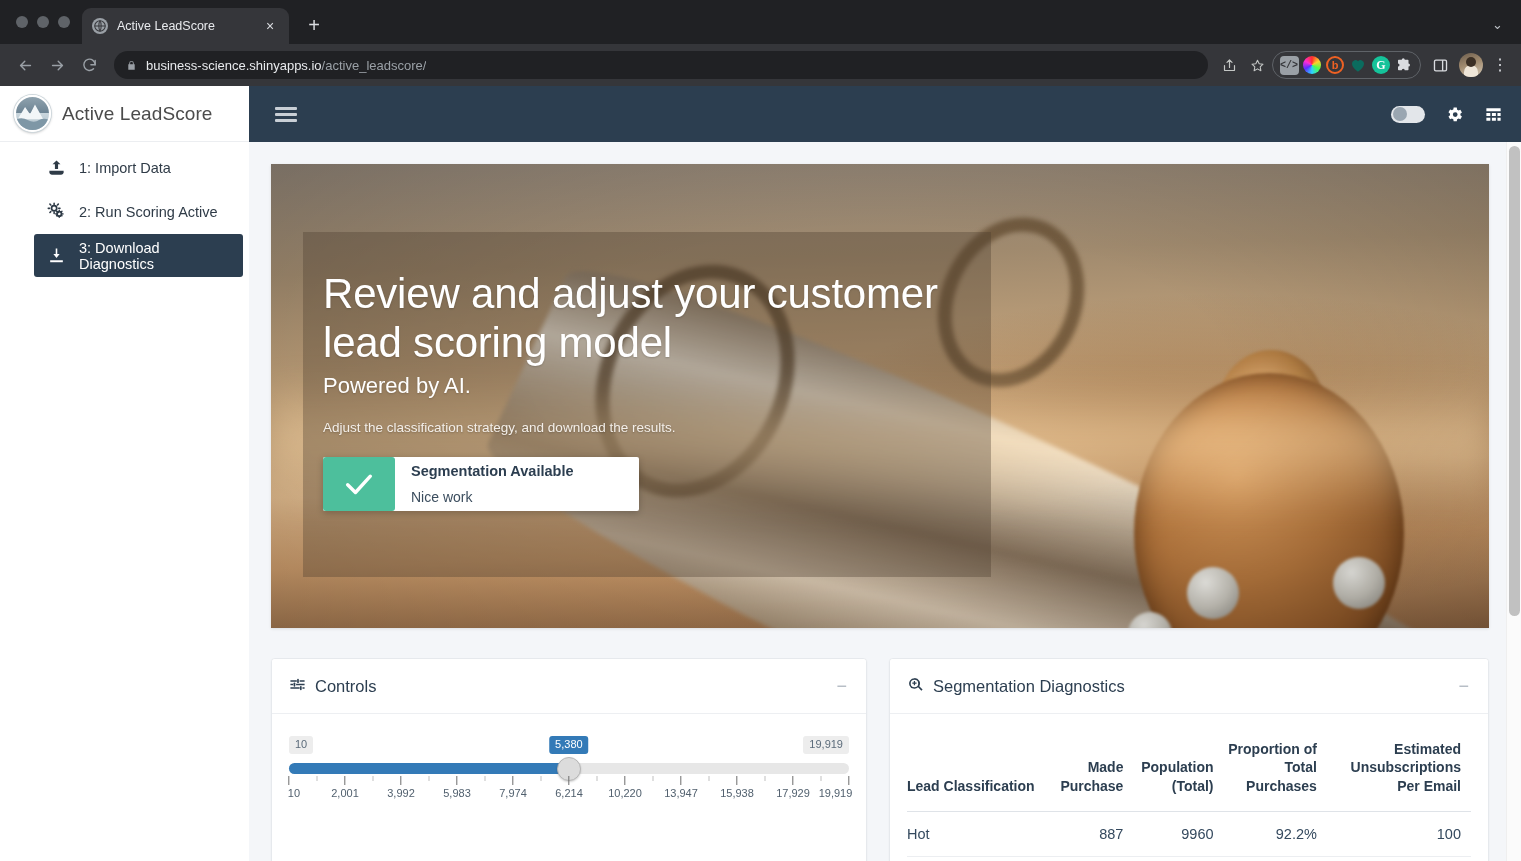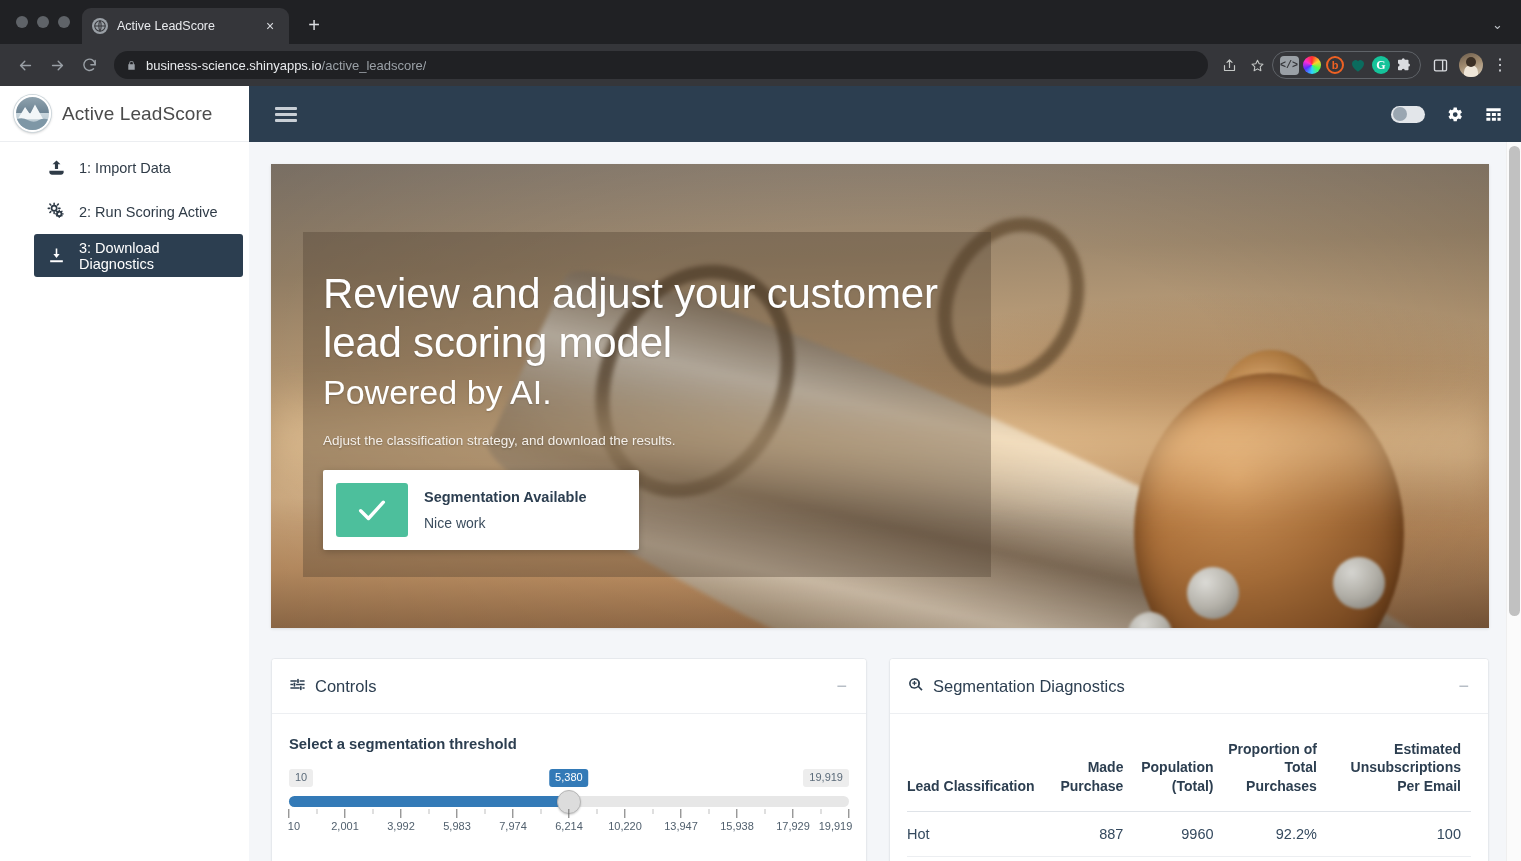--- a/index.html
+++ b/index.html
@@ -203,29 +203,29 @@
   .hero-overlay {
     position: absolute; left: 32px; top: 68px; width: 688px; height: 345px;
     background: rgba(72,58,44,.34);
     padding: 38px 36px 0 20px;
   }
   .hero-h1 {
     color: #ffffff; font-size: 42px; line-height: 1.16; font-weight: 400;
     letter-spacing: -.2px; text-shadow: 0 1px 2px rgba(0,0,0,.18);
   }
   .hero-h2 {
-    color: #ffffff; font-size: 34px; font-weight: 400; margin-top: 6px;
+    color: #ffffff; font-size: 22px; font-weight: 400; margin-top: 6px;
     text-shadow: 0 1px 2px rgba(0,0,0,.18);
   }
   .hero-sub { color: #f4efe9; font-size: 13.5px; margin-top: 21px; text-shadow: 0 1px 2px rgba(0,0,0,.25); }
 
   .status-card {
     margin-top: 22px; width: 316px; background: #ffffff; border-radius: 2px;
     box-shadow: 0 2px 7px rgba(0,0,0,.22);
-    display: flex; align-items: stretch; padding: 13px; gap: 16px;
+    display: flex; align-items: stretch; gap: 16px;
   }
   .status-icon {
     width: 72px; flex: 0 0 72px; background: #4dbf9c; border-radius: 3px;
     display: flex; align-items: center; justify-content: center;
   }
   .status-icon svg { width: 34px; height: 34px; stroke: #ffffff; stroke-width: 2.4; fill: none; }
   .status-body { display: flex; flex-direction: column; justify-content: center; gap: 10px; padding: 6px 0; }
   .status-title { font-size: 14.5px; font-weight: 700; color: #2c3e50; }
   .status-text { font-size: 14px; color: #3b4d5e; }
 
@@ -528,21 +528,20 @@
                         <rect x="6.5" y="9" width="2.4" height="6" rx="1.2"></rect>
                         <rect x="15.5" y="14" width="2.4" height="6" rx="1.2"></rect>
                       </svg>
                   </span>
                   <span>Controls</span>
                 </div>
                 <span class="panel-collapse">−</span>
               </div>
 
               <div class="panel-body">
-                <div class="field-label">Select a segmentation threshold</div>
 
                 <div class="slider-wrap">
                   <div class="sl-labels">
                     <span class="sl-min">10</span>
                     <span class="sl-val" id="slVal" style="left: 49.9774%;">5,380</span>
                     <span class="sl-max">19,919</span>
                   </div>
                   <div class="sl-track">
                     <div class="sl-fill" id="slFill" style="width: 49.9774%;"></div>
                     <div class="sl-handle" id="slHandle" style="left: 49.9774%;"></div>

